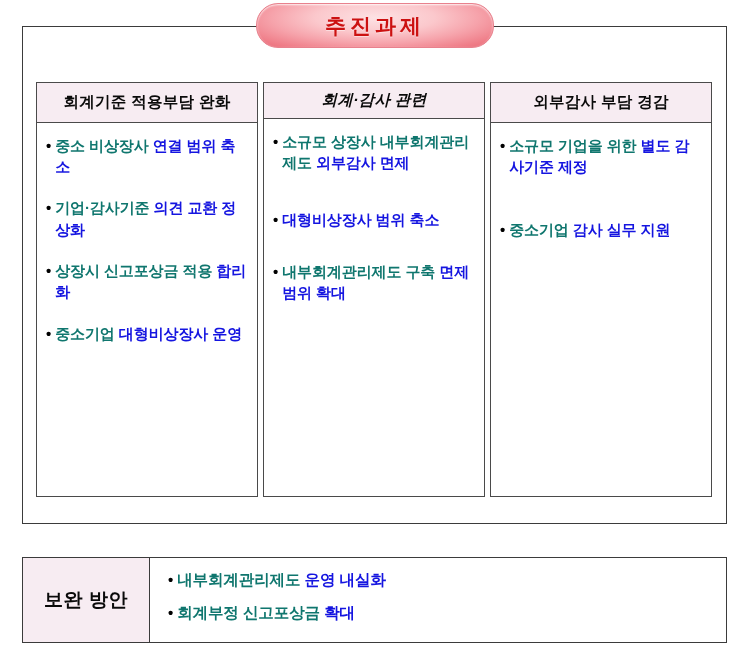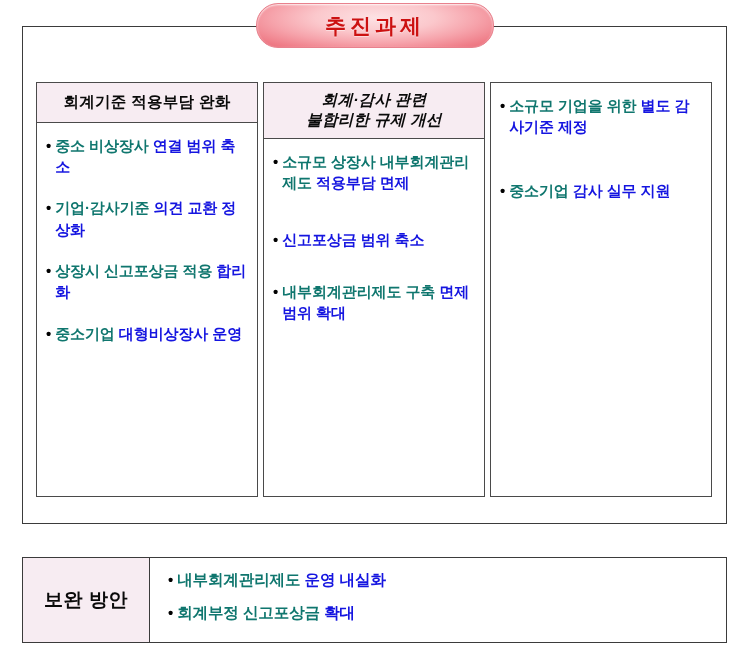--- a/index.html
+++ b/index.html
@@ -191,39 +191,39 @@
       <div class="item">
         <span class="bullet">•</span>
         <span class="txt"><span class="blk">중소기업 </span><span class="hl">대형비상장사 운영</span></span>
       </div>
     </div>
   </div>
 
   <div class="column" id="col-2">
     <div class="col-header two-line">
       <div>회계·감사 관련</div>
-      <div>불합리한 규제 개선</div>
     </div>
     <div class="col-body">
       <div class="item">
         <span class="bullet">•</span>
-        <span class="txt"><span class="blk">소규모 상장사 내부회계관리제도 </span><span class="hl">적용부담 면제</span></span>
-      </div>
-      <div class="item">
-        <span class="bullet">•</span>
-        <span class="txt"><span class="blk"></span><span class="hl">신고포상금 범위 축소</span></span>
+        <span class="txt"><span class="blk">소규모 상장사 내부회계관리제도 </span><span class="hl">외부감사 면제</span></span>
+      </div>
+      <div class="item">
+        <span class="bullet">•</span>
+        <span class="txt"><span class="blk"></span><span class="hl">대형비상장사 범위 축소</span></span>
       </div>
       <div class="item">
         <span class="bullet">•</span>
         <span class="txt"><span class="blk">내부회계관리제도 구축 </span><span class="hl">면제범위 확대</span></span>
       </div>
     </div>
   </div>
 
   <div class="column" id="col-3">
+    <div class="col-header">외부감사 부담 경감</div>
     <div class="col-body">
       <div class="item">
         <span class="bullet">•</span>
         <span class="txt"><span class="blk">소규모 기업을 위한 </span><span class="hl">별도 감사기준 제정</span></span>
       </div>
       <div class="item">
         <span class="bullet">•</span>
         <span class="txt"><span class="blk">중소기업 </span><span class="hl">감사 실무 지원</span></span>
       </div>
     </div>

